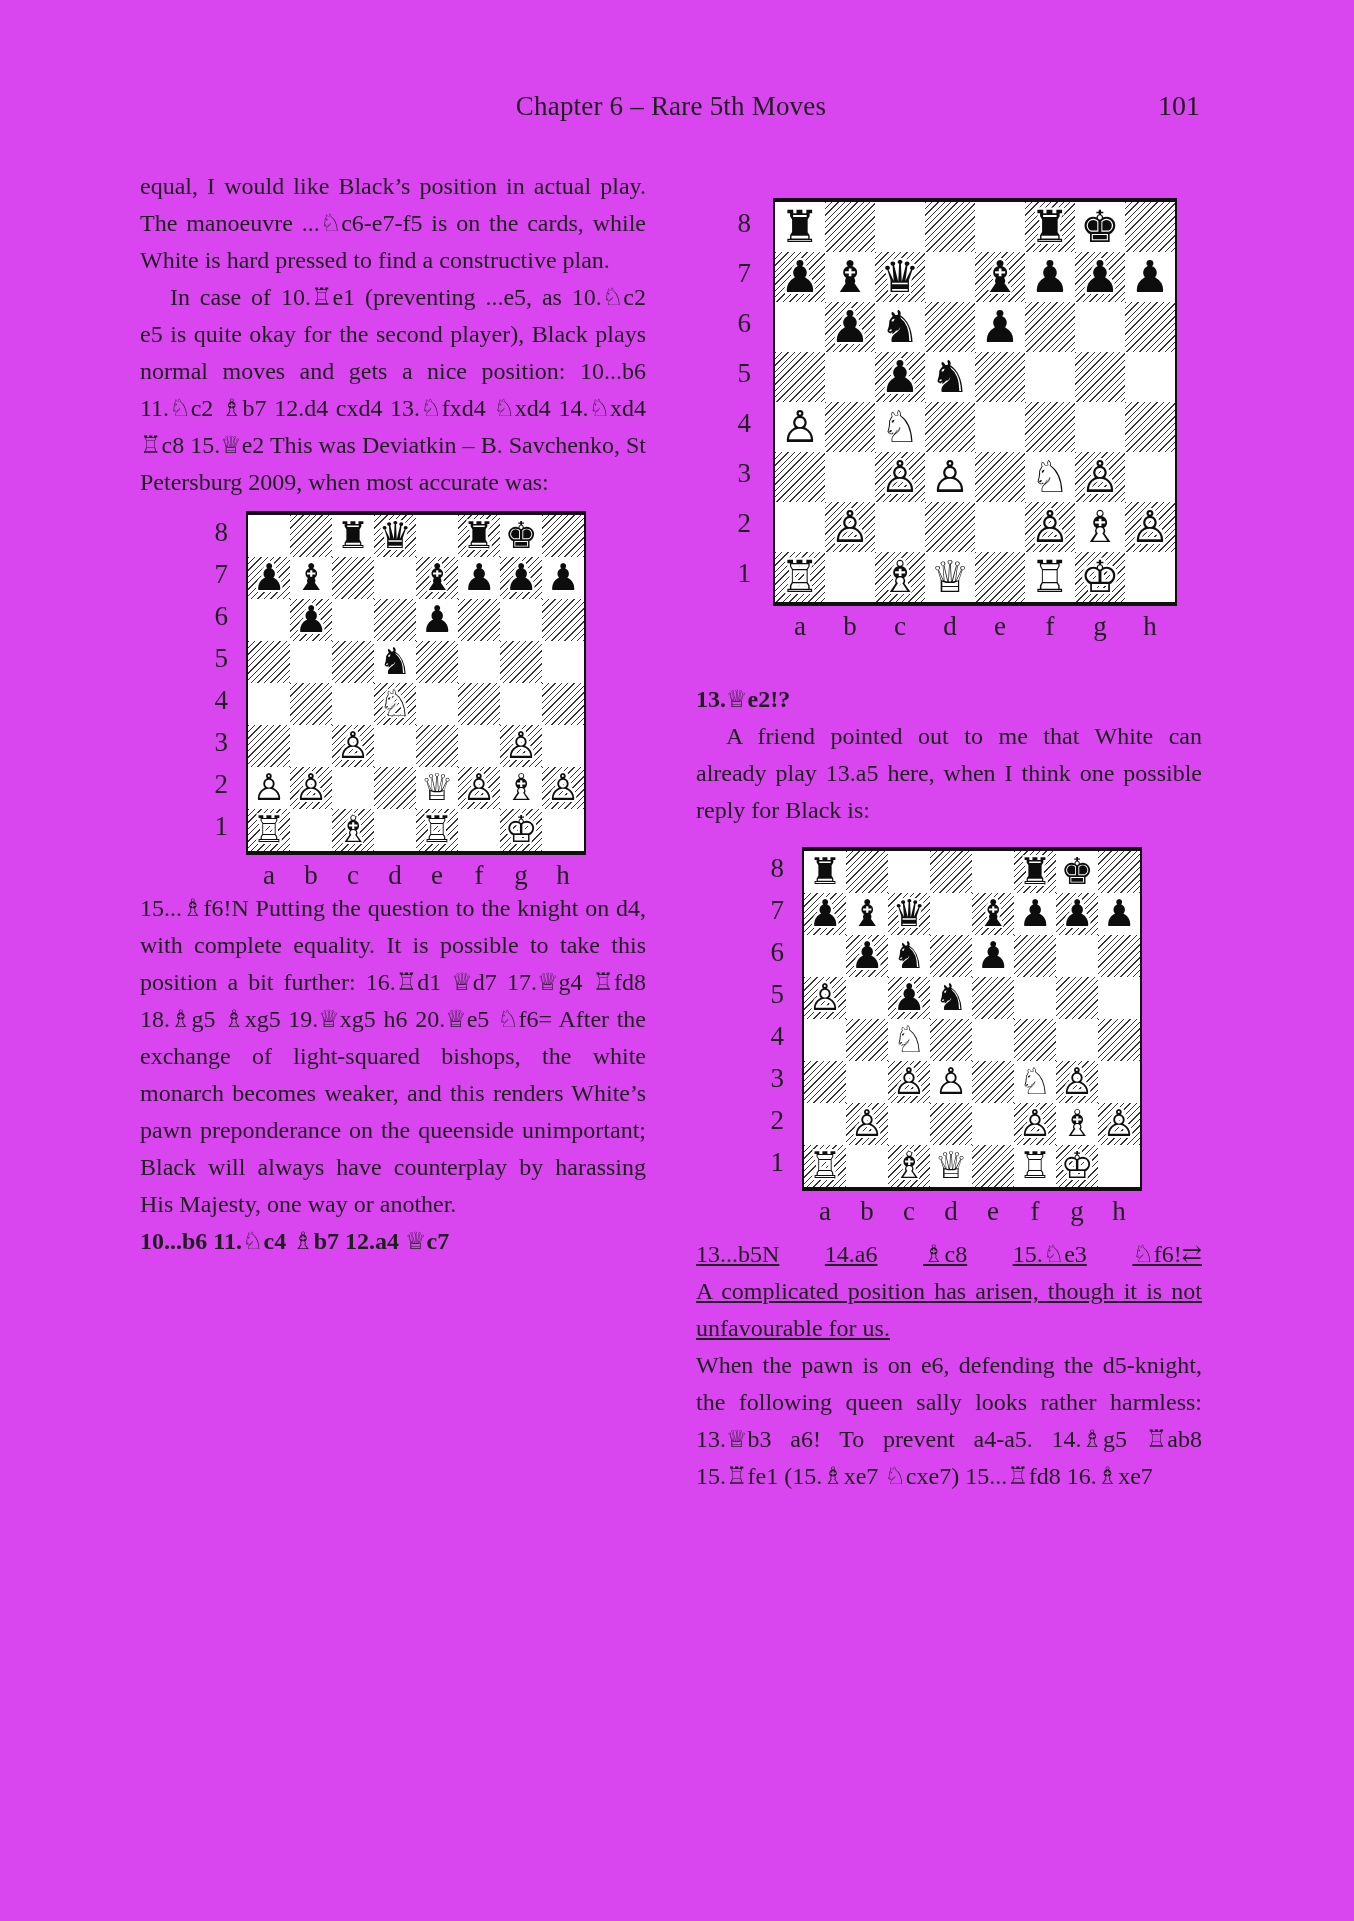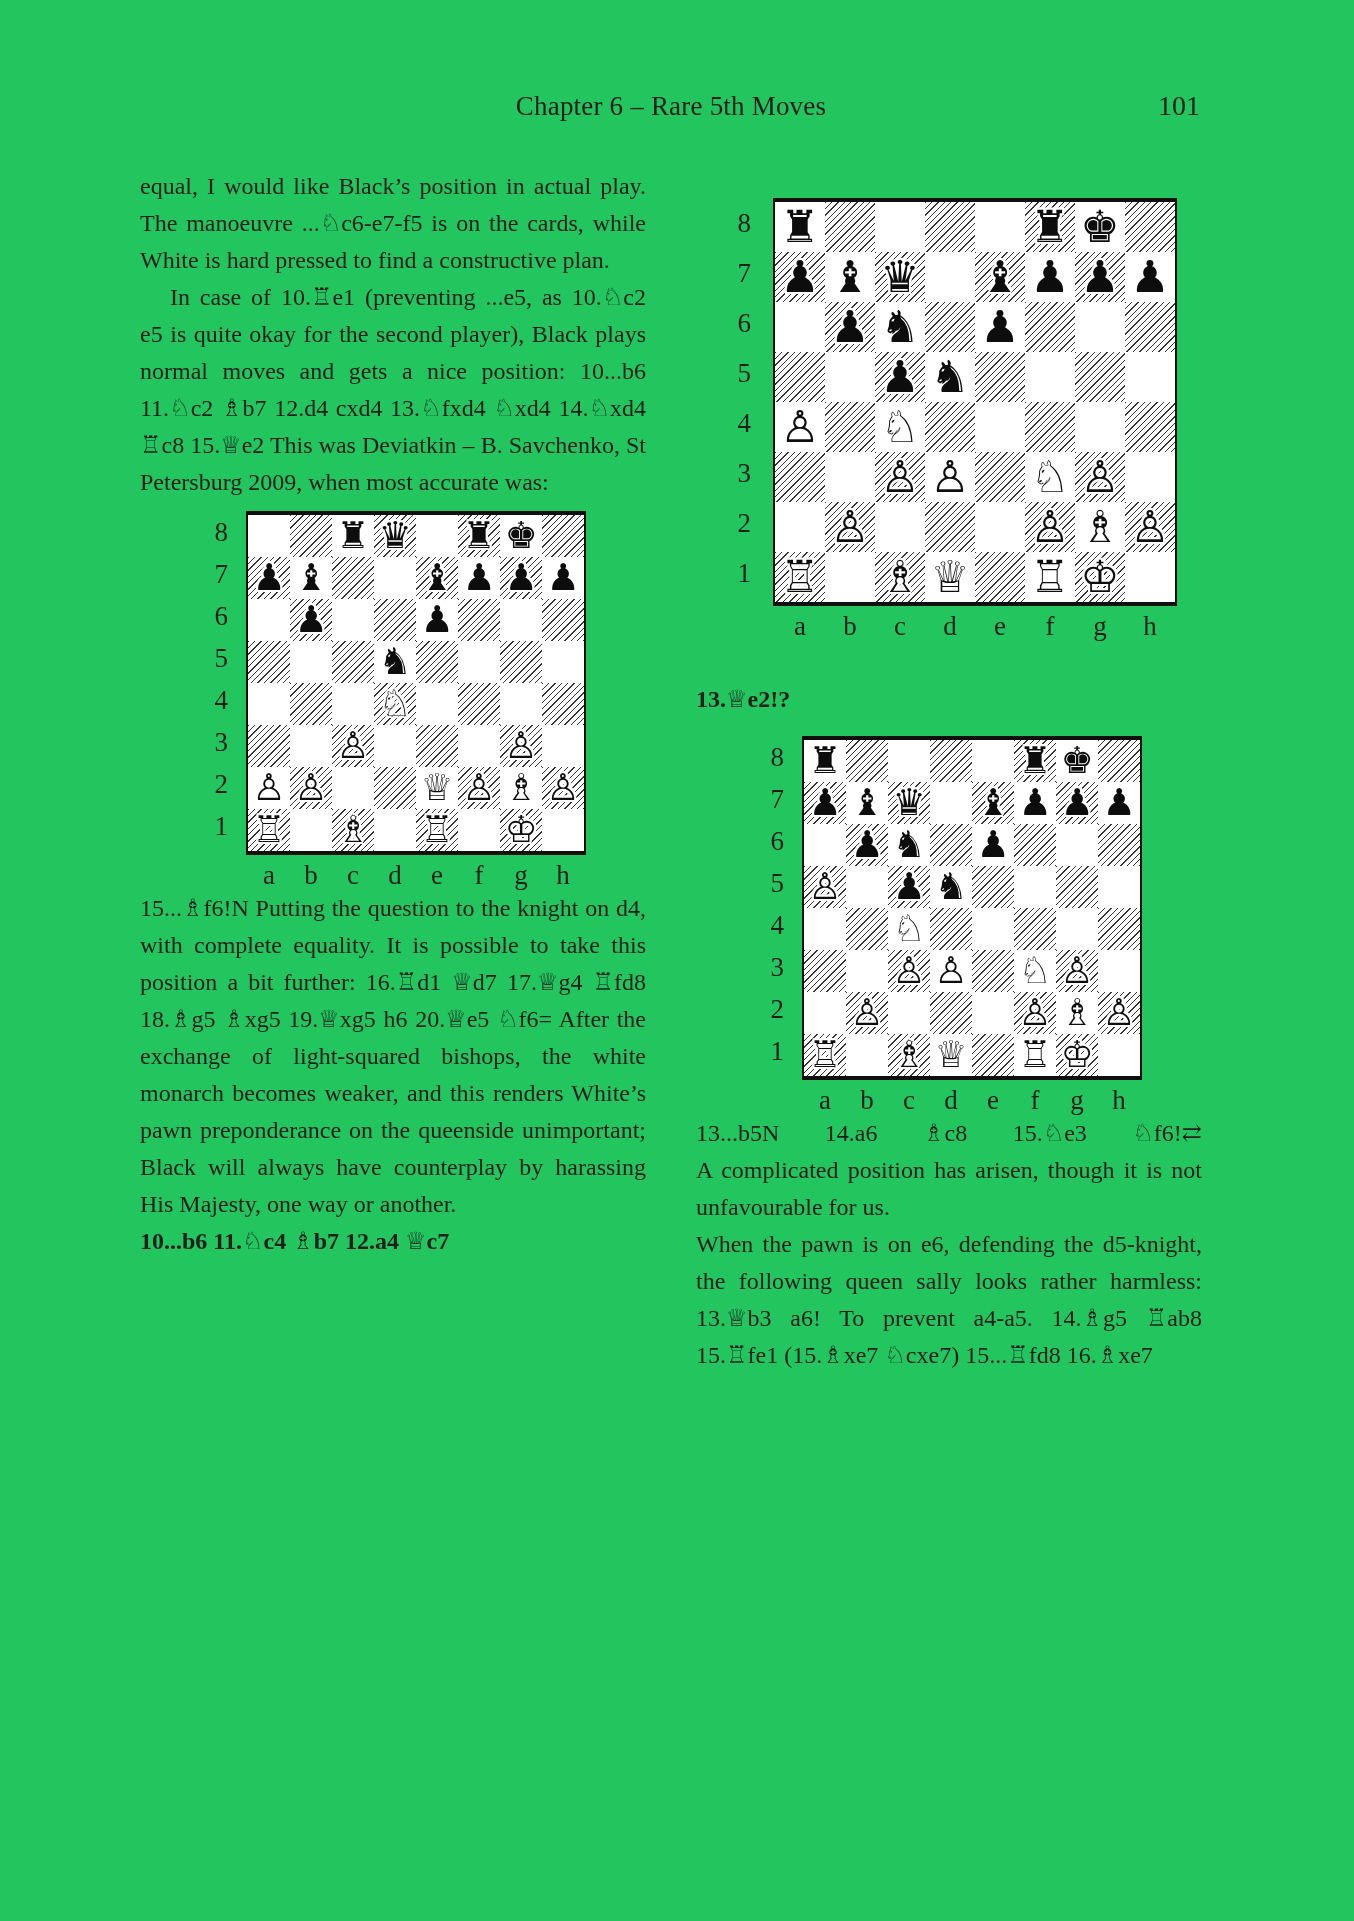--- a/index.html
+++ b/index.html
@@ -1,19 +1,19 @@
 <!DOCTYPE html>
 <html><head>
 <meta charset="utf-8">
 <style>
   html,body{margin:0;padding:0;background:#e8e8e8;}
   .page{
     position:relative;
     width:1354px;height:1921px;
-    background:#22c55e;color:#1e1e1e;
+    background:#d946ef;color:#1e1e1e;
     font-family:"Liberation Serif","DejaVu Serif","DejaVu Sans",serif;
     box-sizing:border-box;
     padding:88px 152px 0 140px;
     overflow:hidden;
   }
   
   .header{position:relative;height:38px;margin-bottom:42px;}
   .header .title{
     text-align:center;font-size:27px;line-height:36px;letter-spacing:0.2px;
   }
@@ -388,20 +388,21 @@
               <div class="file-label">e</div>
               <div class="file-label">f</div>
               <div class="file-label">g</div>
               <div class="file-label">h</div>
             </div>
           </div>
         </div>
 
       <p class="mhead" style="margin-top:40px;">13.♕e2!?</p>
 
+      <p class="indent">A friend pointed out to me that White can already play 13.a5 here, when I think one possible reply for Black is:</p>
 
       <div class="diagram sm" style="margin-top:18px;">
           <div class="d-top">
             <div class="ranks">
               <div class="rank-label">8</div>
               <div class="rank-label">7</div>
               <div class="rank-label">6</div>
               <div class="rank-label">5</div>
               <div class="rank-label">4</div>
               <div class="rank-label">3</div>
@@ -543,21 +544,21 @@
               <div class="file-label">c</div>
               <div class="file-label">d</div>
               <div class="file-label">e</div>
               <div class="file-label">f</div>
               <div class="file-label">g</div>
               <div class="file-label">h</div>
             </div>
           </div>
         </div>
 
-      <div style="margin-top:0;">
+      <div style="margin-top:10px;text-decoration:underline;">
         <div class="moves-line">
             <span>13...b5N</span>
             <span>14.a6</span>
             <span>♗c8</span>
             <span>15.♘e3</span>
             <span>♘f6!⇄</span>
           </div>
         <p>A complicated position has arisen, though it is not unfavourable for us.</p>
       </div>
 

